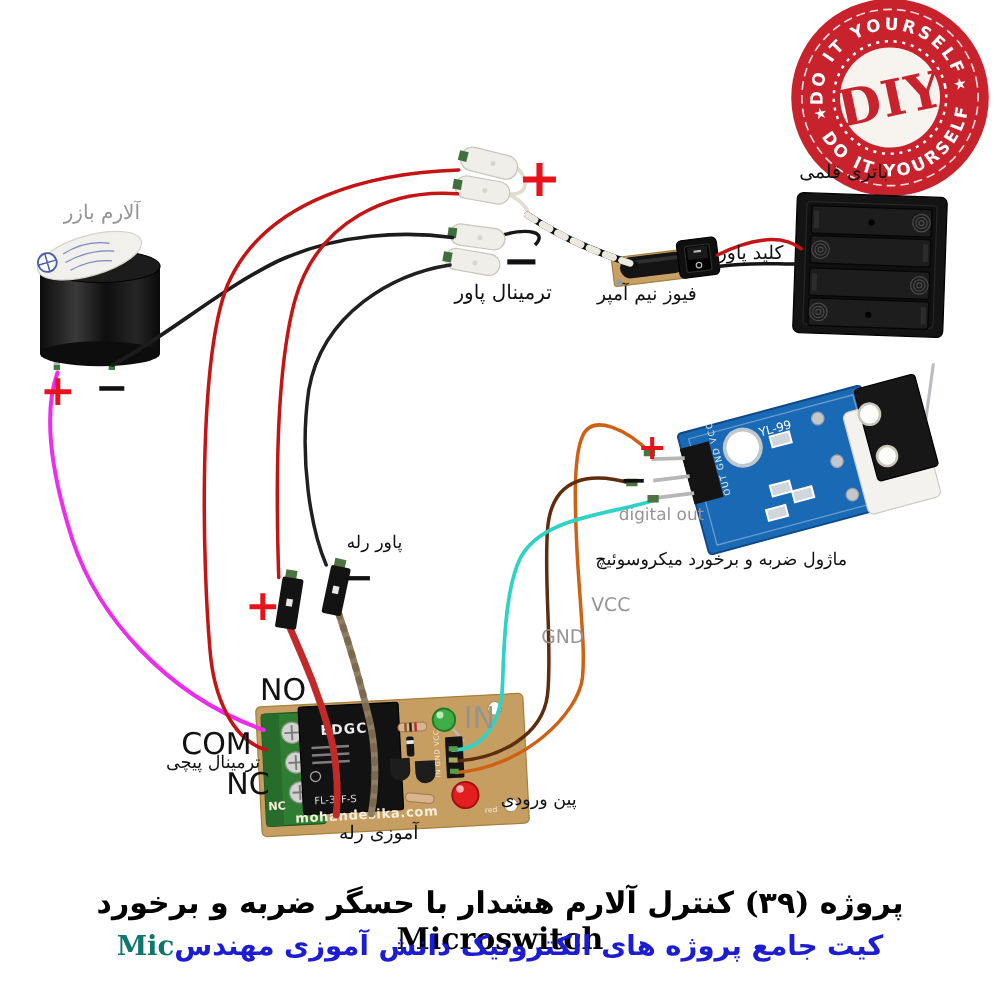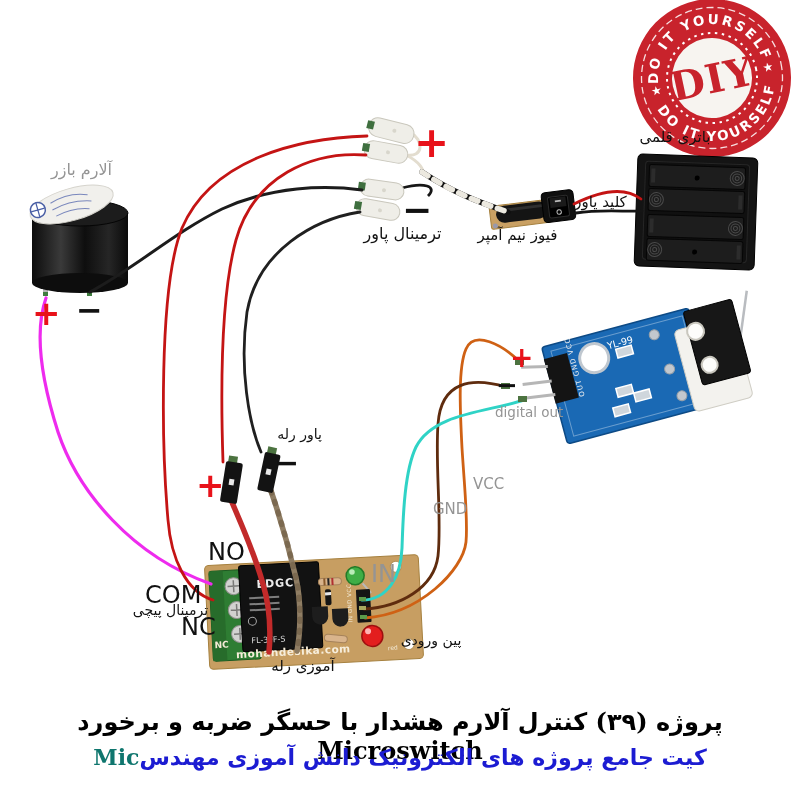--- a/index.html
+++ b/index.html
@@ -254,20 +254,21 @@
     <rect x="359" y="606" width="7" height="4" fill="#a8a85e"></rect>
     <rect x="360" y="615" width="7" height="4" fill="#5c9a4a"></rect>
   </g>
 </svg>
 
 <div class="lbl center gray" style="left:14px;top:160px;width:135px;font-size:16px;" dir="rtl">آلارم بازر</div>
 <div class="lbl center" style="left:600px;top:128px;width:150px;font-size:15px;" dir="rtl">باتری قلمی</div>
 <div class="lbl center" style="left:548px;top:168px;width:105px;font-size:15px;margin-top:25px;" dir="rtl">کلید پاور</div>
 <div class="lbl center" style="left:455px;top:226px;width:125px;font-size:15px;" dir="rtl">فیوز نیم آمپر</div>
 <div class="lbl center" style="left:350px;top:224px;width:105px;font-size:16px;" dir="rtl">ترمینال پاور</div>
+<div class="lbl center" style="left:472px;top:440px;width:210px;font-size:14px;" dir="rtl">ماژول ضربه و برخورد میکروسوئیچ</div>
 <div class="lbl gray" style="left:495px;top:404px;font-size:13.5px;">digital out</div>
 <div class="lbl gray" style="left:473px;top:475px;font-size:15px;">VCC</div>
 <div class="lbl gray" style="left:433px;top:500px;font-size:15px;">GND</div>
 <div class="lbl gray" style="left:371px;top:560px;font-size:24px;">IN</div>
 <div class="lbl center" style="left:262px;top:426px;width:75px;font-size:14px;" dir="rtl">پاور رله</div>
 <div class="lbl" style="left:181px;top:538px;font-size:24px;margin-left:27px;">NO</div>
 <div class="lbl" style="left:145px;top:581px;font-size:24px;">COM</div>
 <div class="lbl" style="left:181px;top:613px;font-size:24px;">NC</div>
 <div class="lbl center" style="left:103px;top:602px;width:135px;font-size:14px;" dir="rtl">ترمینال پیچی</div>
 <div class="lbl center" style="left:392px;top:615px;width:78px;font-size:14px;margin-top:17px;" dir="rtl">پین ورودی</div>

